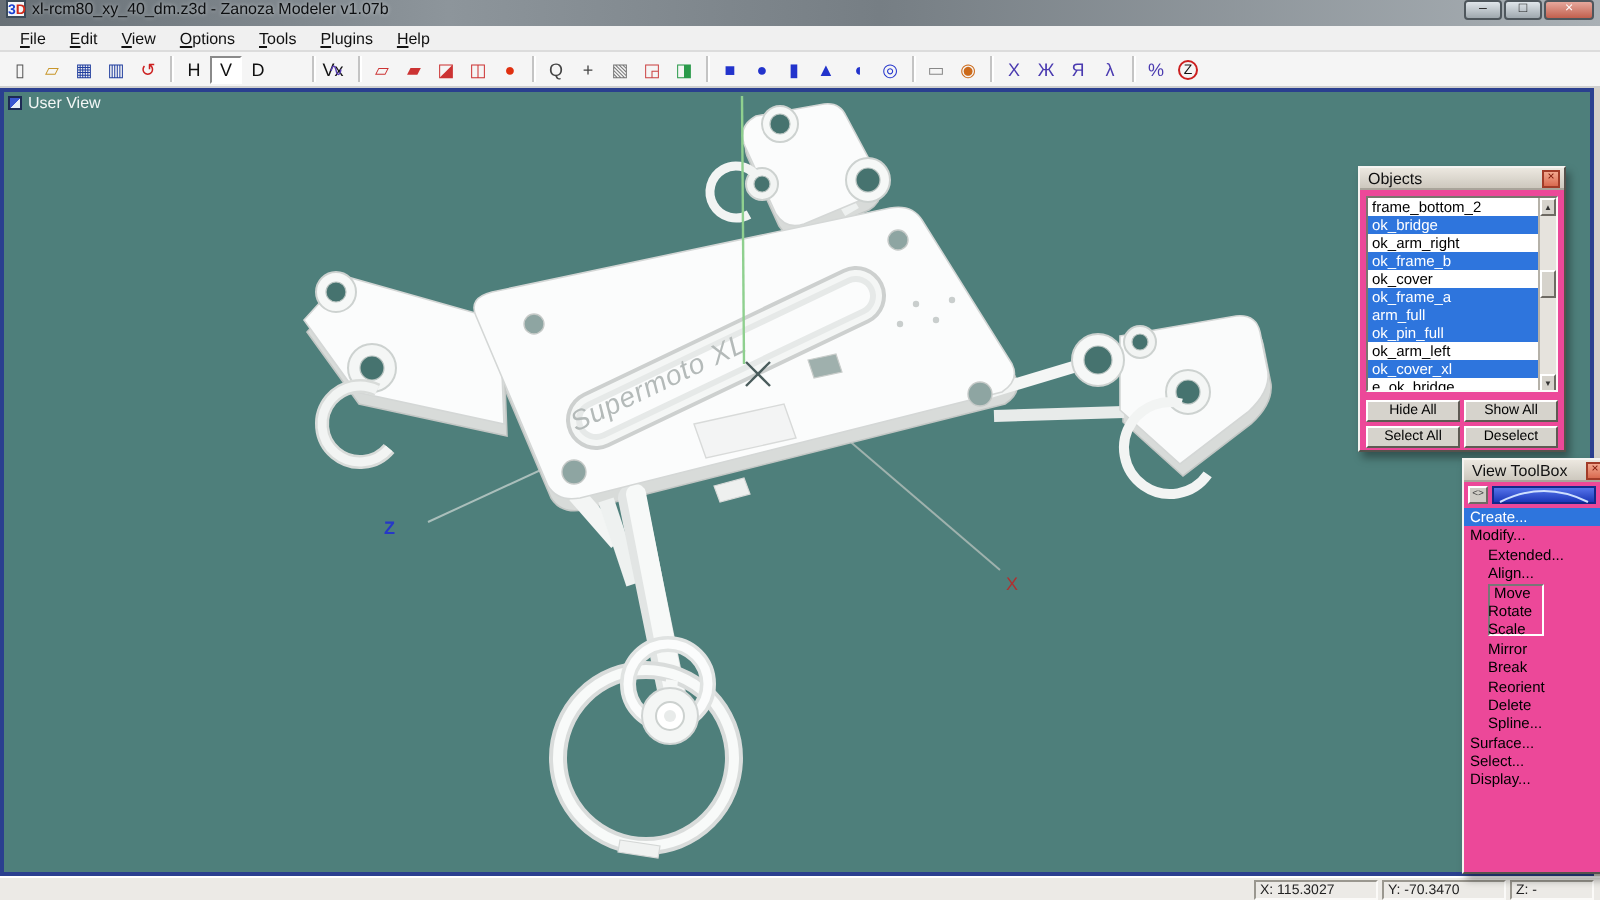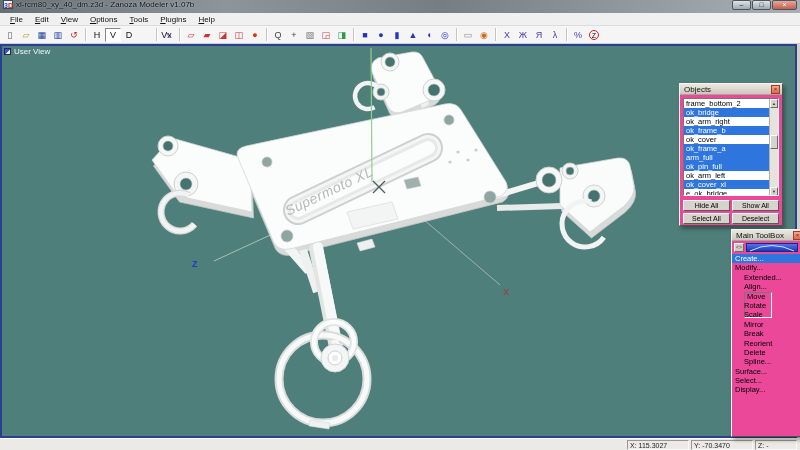--- a/index.html
+++ b/index.html
@@ -344,21 +344,21 @@
   <div class="obj-btns" id="obj-btns">
       <span class="obj-btn">Hide All</span>
       <span class="obj-btn">Show All</span>
       <span class="obj-btn">Select All</span>
       <span class="obj-btn">Deselect</span>
     </div>
 </div>
 
 <div class="panel toolbox-panel">
   <div class="panel-title">
-    <span>Main ToolBox</span>
+    <span>View ToolBox</span>
     <span class="panel-close">×</span>
   </div>
   <div class="tbx-head">
     <span class="tbx-grip">&lt;&gt;</span>
     <span class="tbx-logo">
       <svg width="50" height="8" viewBox="0 0 50 8">
           <path d="M3 7 Q 25 -4 47 7" stroke="#cfe0ff" stroke-width="1" fill="none"></path>
         </svg>
     </span>
   </div>

